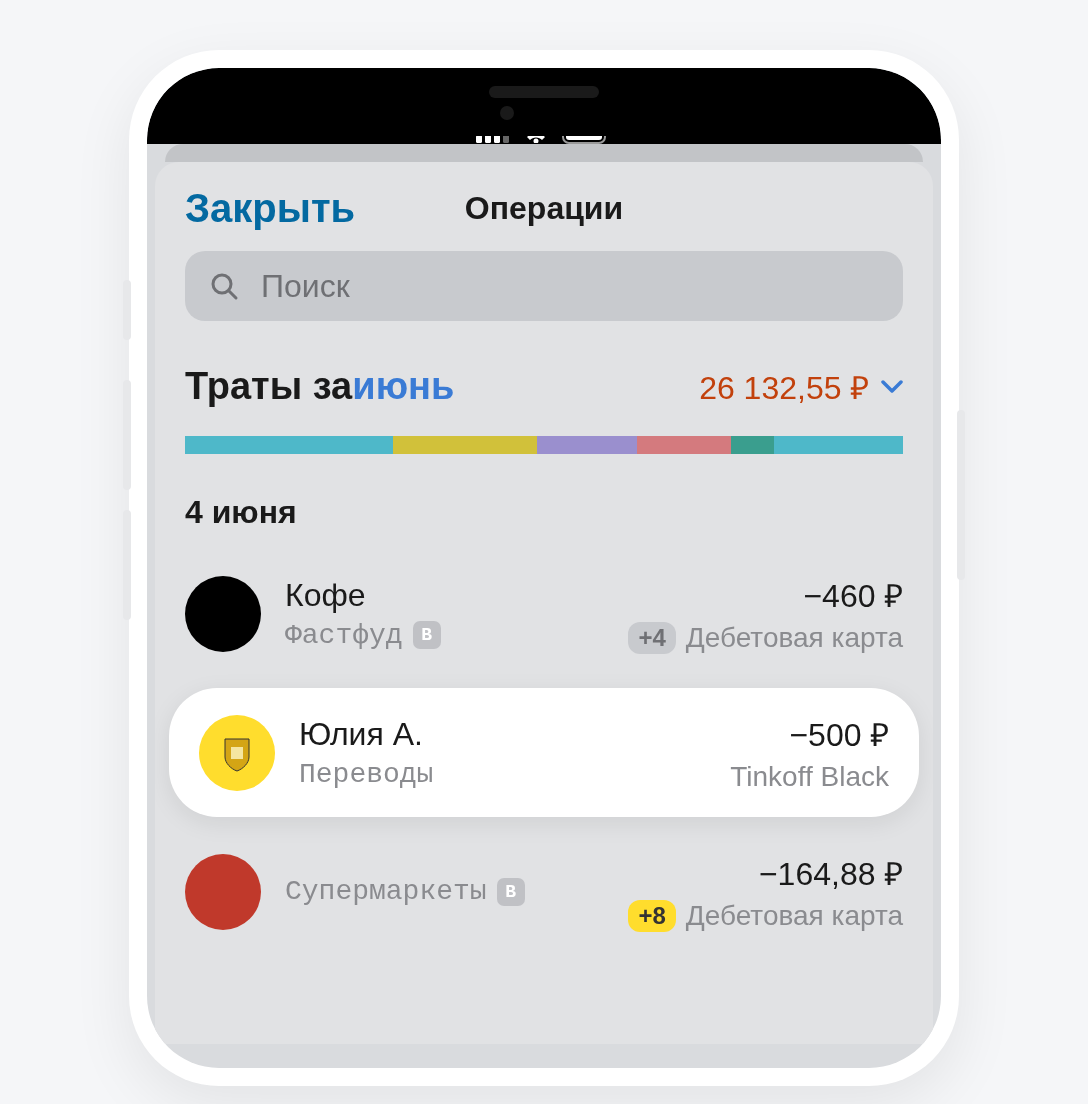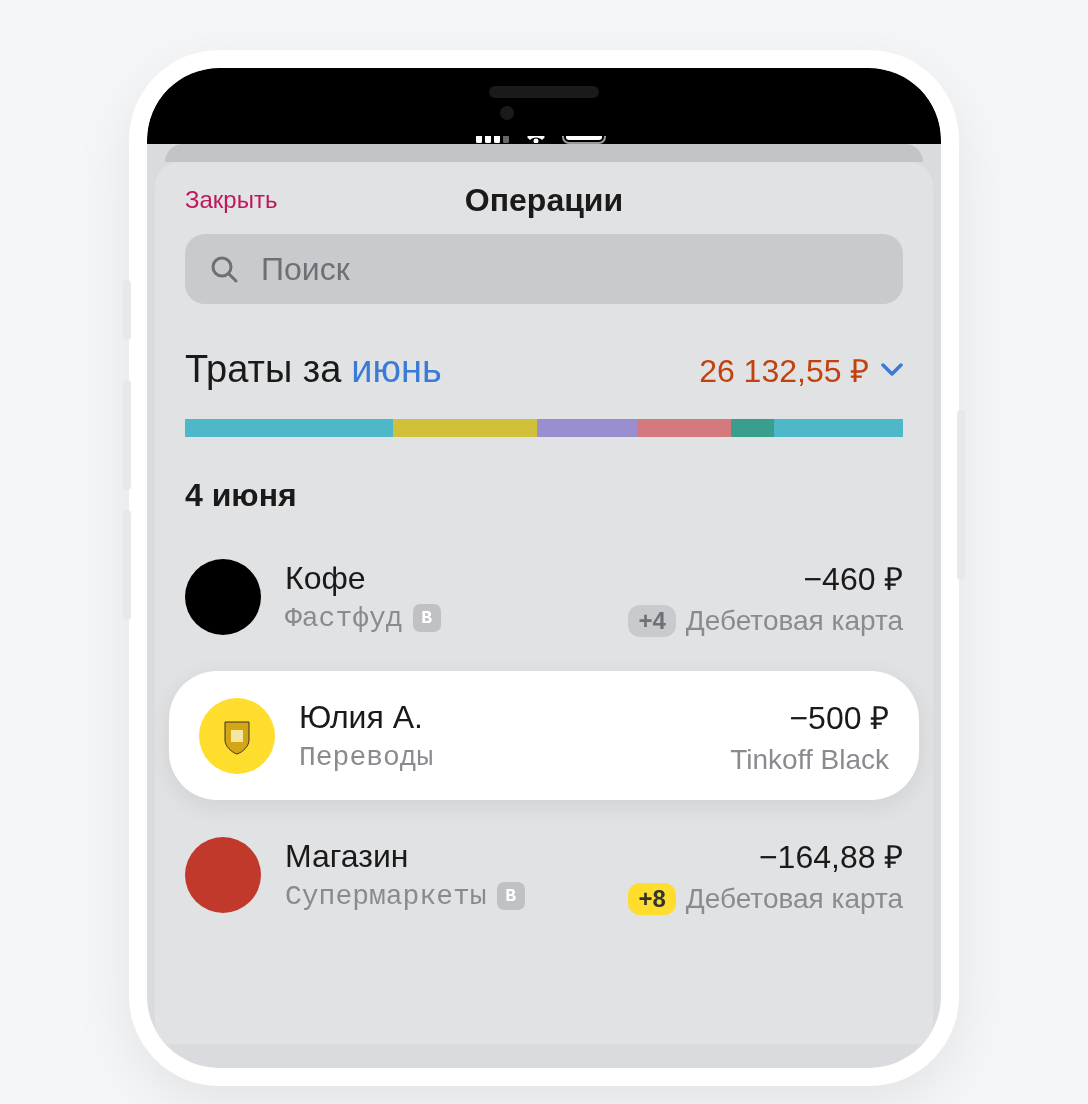--- a/index.html
+++ b/index.html
@@ -106,23 +106,23 @@
       height: calc(100% - 118px);
       overflow: hidden;
     }
     .nav-header {
       display: flex;
       align-items: center;
       padding: 24px 30px 20px;
       position: relative;
     }
     .close-link {
-      color: #be185d;
-      font-size: 24px;
-      font-weight: 400;
+      color: #0369a1;
+      font-size: 40px;
+      font-weight: 700;
       cursor: pointer;
     }
     .nav-title {
       position: absolute;
       left: 50%;
       transform: translateX(-50%);
       font-size: 32px;
       font-weight: 600;
       color: #1a1a1a;
     }
@@ -143,23 +143,22 @@
       font-size: 32px;
     }
     .summary {
       display: flex;
       justify-content: space-between;
       align-items: center;
       padding: 18px 30px 20px;
     }
     .summary-left {
       display: flex;
-      gap: 10px;
       font-size: 38px;
-      font-weight: 400;
+      font-weight: 700;
     }
     .summary-prefix { color: #1a1a1a; }
     .summary-month { color: #3a7bd5; }
     .summary-right {
       display: flex;
       align-items: center;
       gap: 12px;
       color: #c2410c;
       font-size: 32px;
       font-weight: 400;
@@ -361,21 +360,20 @@
             <div class="tx-right">
               <div class="tx-amount">−500 ₽</div>
               <div class="tx-source">
                 <span>Tinkoff Black</span>
               </div>
             </div>
           </div>
           <div class="tx-row">
             <div class="tx-avatar" style="background: rgb(192, 57, 43);"></div>
             <div class="tx-main">
-              <div class="tx-title">Магазин</div>
               <div class="tx-sub">
                 <span>Супермаркеты</span>
                 <span class="sub-icon">В</span>
               </div>
             </div>
             <div class="tx-right">
               <div class="tx-amount">−164,88 ₽</div>
               <div class="tx-source">
                 <span class="badge-count yellow">+8</span>
                 <span>Дебетовая карта</span>

